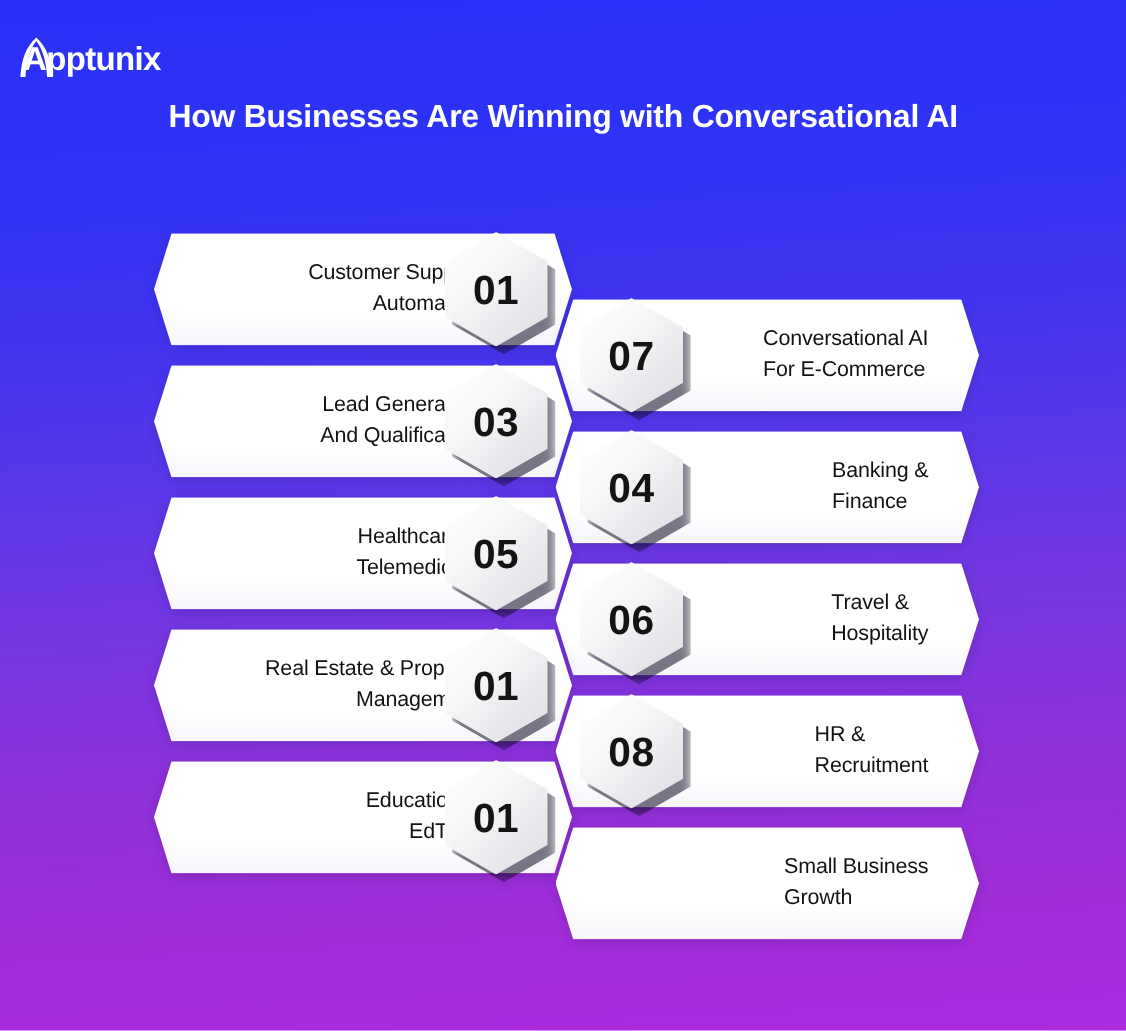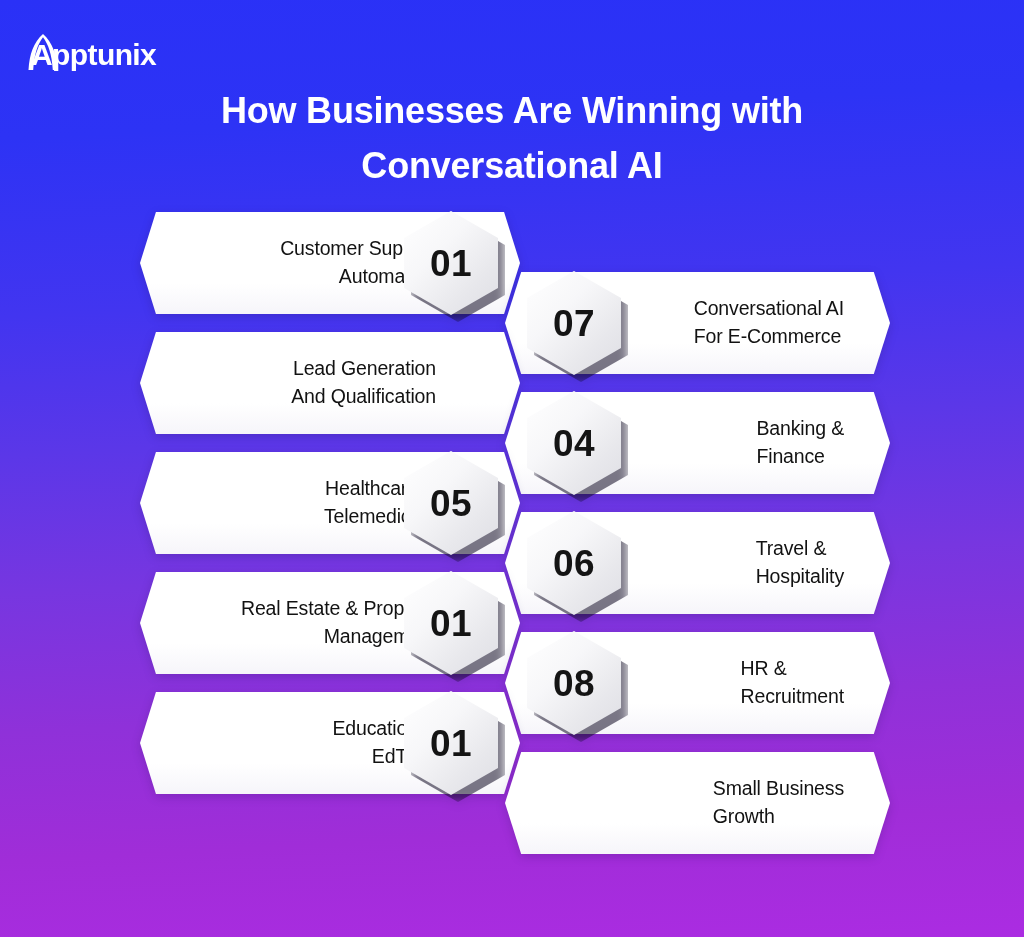--- a/index.html
+++ b/index.html
@@ -21,21 +21,21 @@
         #5b37e8 46%,
         #7736e0 60%,
         #8f31d9 74%,
         #a02dd8 87%,
         #ab2ce2 100%);
   }
 
   
   #logo {
     position:absolute;
-    left:26px; top:24px;
+    left:16px; top:24px;
     display:flex; align-items:flex-end;
     height:48px;
   }
   #logo .mark {
     position:relative;
     width:34px; height:40px;
   }
   #logo .mark svg { display:block; }
   #logo .wordmark {
     font-size:30px;
@@ -46,21 +46,21 @@
     margin-left:-29px;
     padding-bottom:2px;
   }
 
   
   #title {
     position:absolute;
     left:0; right:0; top:84px;
     text-align:center;
     color:#ffffff;
-    font-size:36px;
+    font-size:29px;
     font-weight:bold;
     line-height:1.52;
     letter-spacing:-0.2px;
     padding:0 96px;
   }
 
   
   #rows { position:absolute; left:0; top:0; width:1024px; height:937px; }
 
   .card {
@@ -186,20 +186,25 @@
           <div class="hexshadow"></div>
           <div class="hexbody"></div>
           <span class="num">07</span>
         </div>
       </div>
       <div class="card left" style="top: 332px; left: 140px; width: 380px;">
         <div class="panel">
           <div class="label">Lead Generation
 And Qualification</div>
         </div>
+        <div class="hex">
+          <div class="hexshadow"></div>
+          <div class="hexbody"></div>
+          <span class="num">03</span>
+        </div>
       </div>
       <div class="card right" style="top: 392px; left: 505px; width: 385px;">
         <div class="panel">
           <div class="label">Banking &amp;
 Finance</div>
         </div>
         <div class="hex">
           <div class="hexshadow"></div>
           <div class="hexbody"></div>
           <span class="num">04</span>

